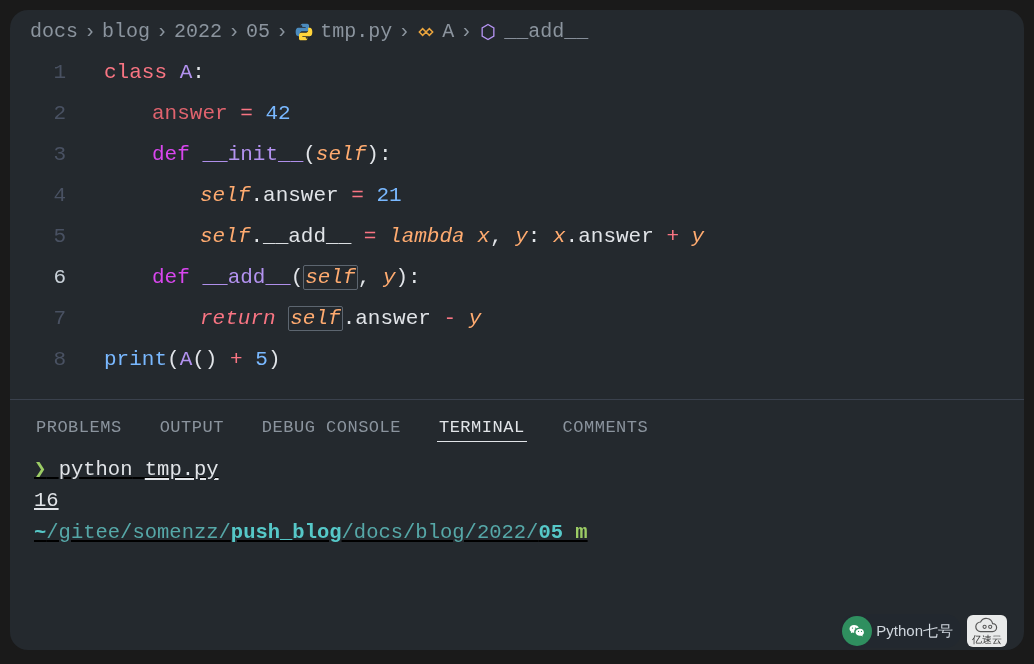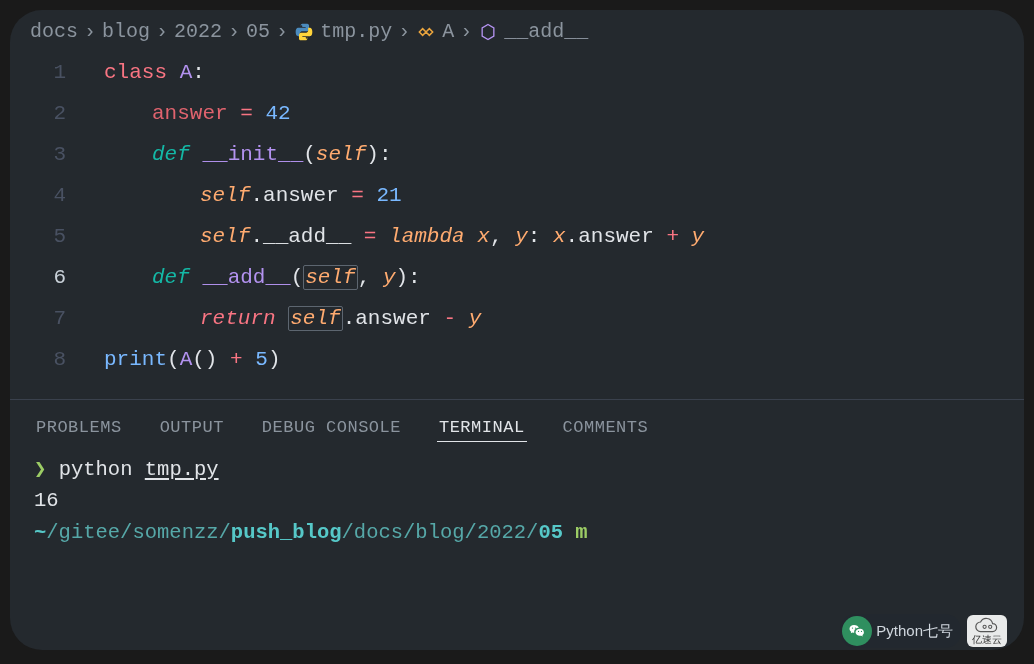--- a/index.html
+++ b/index.html
@@ -7,21 +7,21 @@
     background: #1a1a1a;
     font-family: Menlo, Monaco, 'Courier New', monospace;
     font-size: 21px;
     width: 1034px;
     height: 664px;
     overflow: hidden;
     position: relative;
   }
   .editor-window {
     background: #24292e;
-    border-radius: 32px;
+    border-radius: 18px;
     margin: 10px;
     width: 1014px;
     height: 640px;
     overflow: hidden;
     display: flex;
     flex-direction: column;
   }
   
   .breadcrumb {
     display: flex;
@@ -55,21 +55,21 @@
   .line-no.active { color: #c9d1d9; }
   .indent-guide {
     border-left: 1px solid #3a414d;
     display: inline-block;
     width: 48px;
     height: 100%;
   }
   .code { white-space: pre; margin-left: 10px; }
   
   .kw-class { color: #f97583; }
-  .kw-def { color: #14b8a6; font-style: italic; }
+  .kw-def { color: #d946ef; }
   .cls-name { color: #b392f0; }
   .ident { color: #e1e4e8; }
   .ident-red { color: #e0636e; }
   .func { color: #b392f0; }
   .param { color: #ffab70; font-style: italic; }
   .self { color: #ffab70; font-style: italic; }
   .op { color: #f97583; }
   .assign { color: #f97583; }
   .num { color: #79b8ff; }
   .punct { color: #e1e4e8; }
@@ -92,21 +92,21 @@
     letter-spacing: 0.5px;
   }
   .panel-tab { cursor: pointer; padding: 4px 2px; }
   .panel-tab.active { color: #e1e4e8; border-bottom: 1.5px solid #e1e4e8; }
   
   .terminal {
     padding: 4px 24px 0 24px;
     font-size: 20.5px;
     line-height: 1.55;
   }
-  .term-line { white-space: pre; }
+  .term-line { white-space: pre; text-decoration: underline; }
   .prompt { color: #9ccc65; font-weight: bold; }
   .term-cmd { color: #e1e4e8; }
   .term-file { color: #e1e4e8; text-decoration: underline; text-underline-offset: 3px; }
   .term-out { color: #e1e4e8; }
   .path-dim { color: #56a8a8; }
   .path-bold { color: #56c8c8; font-weight: bold; }
   .path-green { color: #9ccc65; font-weight: bold; }
   
   .watermark {
     position: absolute;

